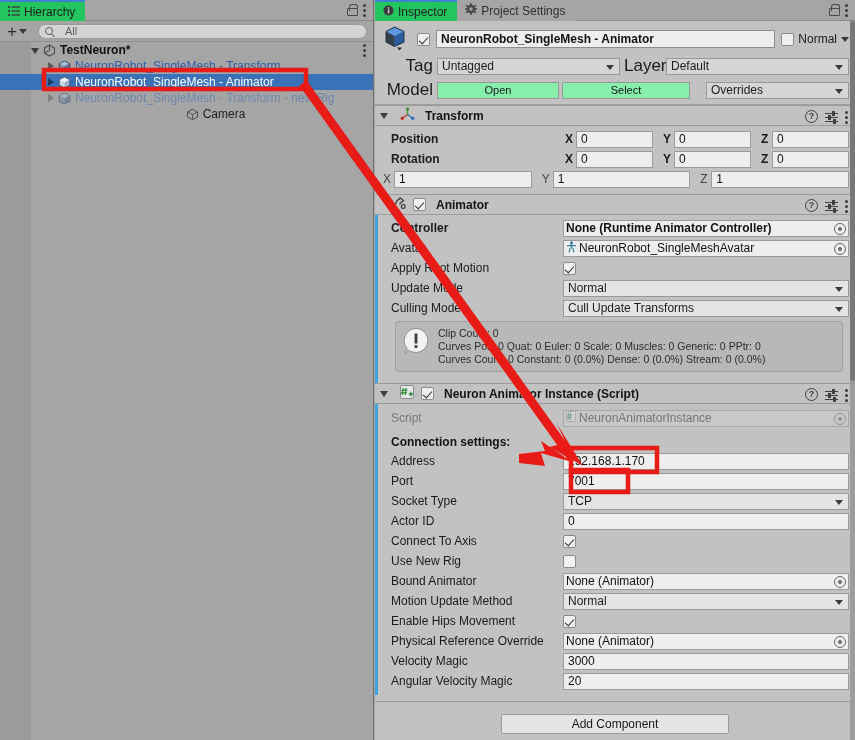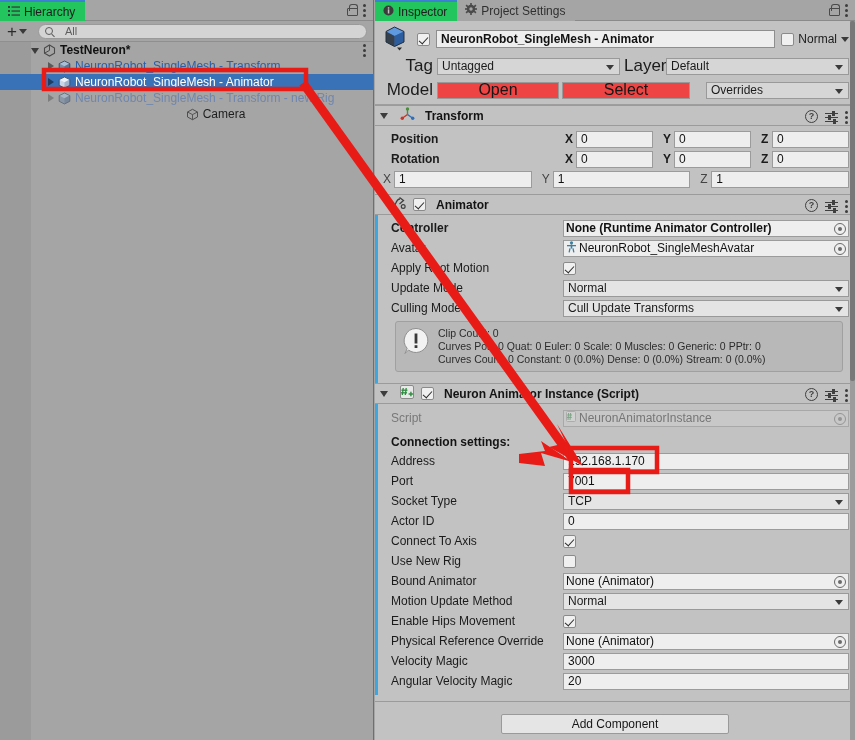--- a/index.html
+++ b/index.html
@@ -120,22 +120,22 @@
   .oh-row2, .oh-row3 { display: flex; align-items: center; gap: 4px; margin-top: 4px; }
   .lbl-r { text-align: right; font-size: 17px; color: #1c1c1c; flex: none; }
   .dropdown {
     height: 17px; background: #d6d6d6; border: 1px solid #999;
     display: flex; align-items: center; padding: 0 4px; font-size: 12px; color: #1b1b1b;
     position: relative; flex: 1; min-width: 0;
   }
   .dropdown .dd-arrow { position: absolute; right: 5px; top: 6px; width:0;height:0;
     border-left:4px solid transparent;border-right:4px solid transparent;border-top:5px solid #3a3a3a; }
   .btn-flat {
-    height: 17px; background: #ef4444; border: 1px solid #999; display: flex;
-    align-items: center; justify-content: center; font-size: 16px; color: #171717; flex: 1;
+    height: 17px; background: #86efac; border: 1px solid #999; display: flex;
+    align-items: center; justify-content: center; font-size: 11px; color: #171717; flex: 1;
   }
 
   
   .comp-head {
     height: 21px; display: flex; align-items: center; gap: 5px;
     background: #c2c2c2; border-top: 1px solid #9b9b9b; border-bottom: 1px solid #9b9b9b;
     padding: 0 6px 0 5px; position: relative;
   }
   .comp-title { font-weight: bold; font-size: 12px; color: #141414; margin-left: 5px; }
   .comp-head-tools { position: absolute; right: 6px; top: 0; height: 21px; display:flex; align-items:center; gap: 7px; }

